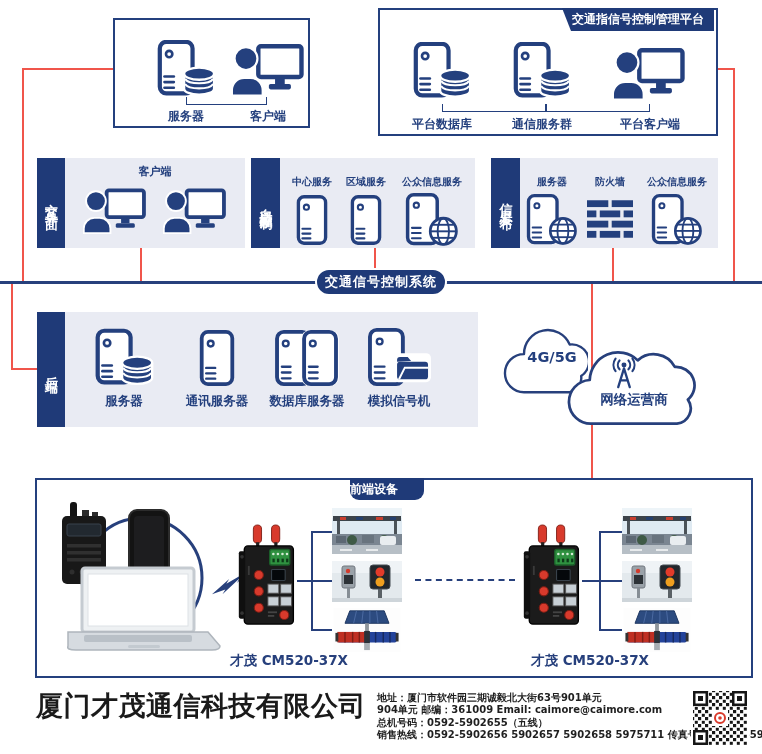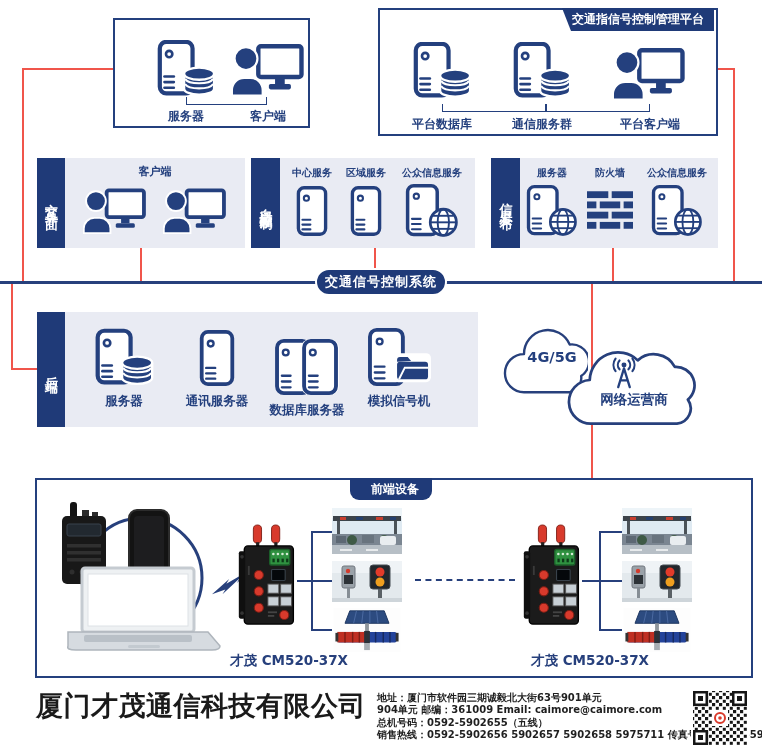--- a/index.html
+++ b/index.html
@@ -15,24 +15,24 @@
   .side{position:absolute;background:#1f3a78;color:#fff;font-weight:bold;font-size:13px;
         writing-mode:vertical-rl;text-orientation:upright;letter-spacing:5px;
         display:flex;align-items:center;justify-content:center;box-sizing:border-box;}
   .panel{position:absolute;background:#e9ebf3;}
   .lbl{position:absolute;color:#24407e;font-weight:bold;text-align:center;white-space:nowrap;}
   .bracket{position:absolute;border:1.5px solid #24407e;border-top:none;box-sizing:border-box;}
   .pill{position:absolute;background:#1f3a78;color:#fff;border:2px solid #fff;border-radius:15px;
         font-size:13px;font-weight:bold;text-align:right;letter-spacing:1px;z-index:6;
         display:flex;align-items:center;justify-content:center;box-sizing:border-box;}
   .item{position:absolute;display:flex;flex-direction:column;align-items:center;}
-  .item .lab{color:#24407e;font-weight:bold;white-space:nowrap;text-align:center;}
+  .item .lab{color:#24407e;font-weight:bold;white-space:nowrap;text-align:center;margin-top:9px;}
   .dash{position:absolute;border-top:2px dashed #27407c;}
   .ftab{position:absolute;background:#1f3a78;color:#fff;font-size:12px;font-weight:bold;
-        text-align:center;height:22px;line-height:22px;border-radius:0 0 9px 9px;padding-left:8px;}
+        height:22px;line-height:22px;border-radius:0 0 9px 9px;}
 </style>
 </head>
 <body>
 
 <svg width="0" height="0" style="position:absolute" aria-hidden="true">
   <defs>
     <symbol id="sym-tower" viewBox="0 0 40 62">
       <rect x="3" y="2" width="34" height="58" rx="7" fill="#fff" stroke="#24407e" stroke-width="4.2"></rect>
       <circle cx="13" cy="15" r="3.2" fill="none" stroke="#24407e" stroke-width="2.6"></circle>
       <g stroke="#24407e" stroke-width="2.6" stroke-linecap="round">
@@ -342,21 +342,21 @@
           <use href="#sym-tower-db"></use>
         </svg>
       <div class="lab" style="font-size:12.5px;margin-top:5px">服务器</div>
     </div>
     <div class="item" style="left:120px;top:16px;width:64px">
       <svg width="36" height="60">
           <use href="#sym-tower"></use>
         </svg>
       <div class="lab" style="font-size:12.5px;margin-top:5px">通讯服务器</div>
     </div>
-    <div class="item" style="left:202px;top:25px;width:80px">
+    <div class="item" style="left:202px;top:16px;width:80px">
       <svg width="64" height="58" style="margin-top:2px">
           <use href="#sym-tower-double"></use>
         </svg>
       <div class="lab" style="font-size:12.5px;margin-top:5px">数据库服务器</div>
     </div>
     <div class="item" style="left:294px;top:16px;width:80px">
       <svg width="64" height="60">
           <use href="#sym-tower-folder"></use>
         </svg>
       <div class="lab" style="font-size:12.5px;margin-top:5px">模拟信号机</div>

